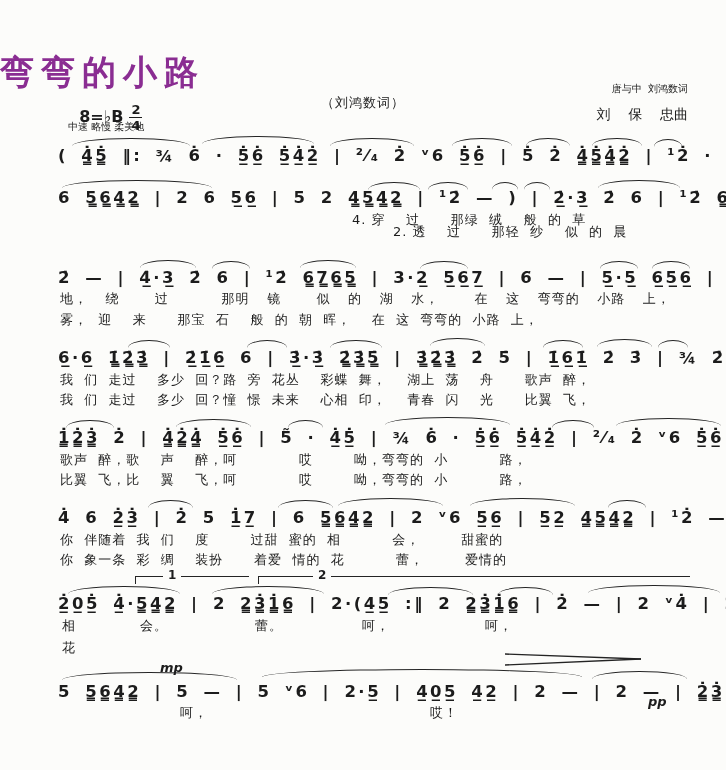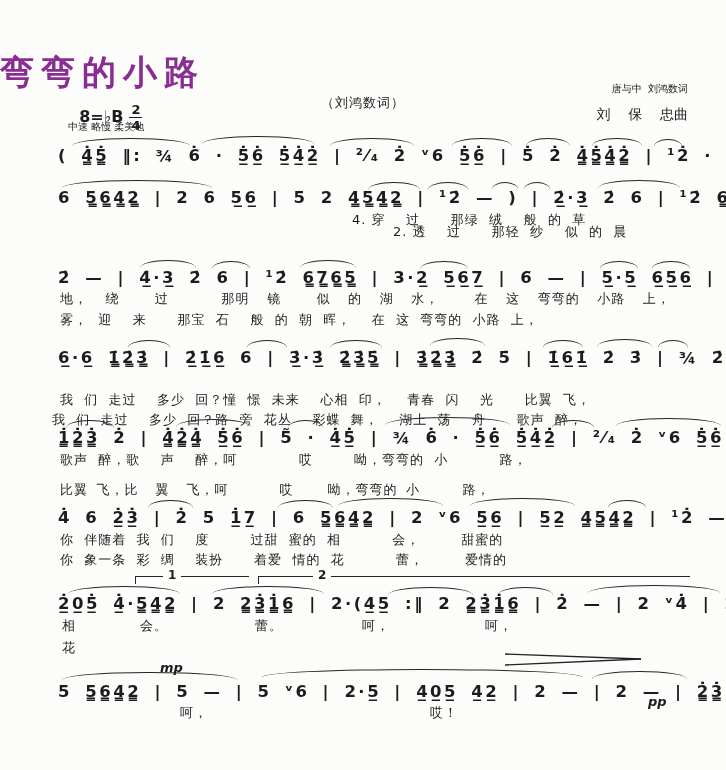--- a/index.html
+++ b/index.html
@@ -85,32 +85,32 @@
 <div class="abs lyric" style="left:60px;top:312px;">雾，  迎    来      那宝  石    般  的  朝  晖，    在  这  弯弯的  小路  上，</div>
 
 <div class="abs notation" style="top:348px;">6̲·6̲ 1̳̇2̳̇3̳̇ | 2̲̇1̲̇6̲ 6 | 3̲̇·3̲̇ 2̳̇3̳̇5̳̇ | 3̳̇2̳̇3̳̇ 2̇ 5̇ | 1̲̇6̲1̲̇ 2̇ 3̇ | ¾ 2̇ · 3̇ | 5̲6̲7̲ 6 |</div>
 <div class="slur" style="left:128px;top:340px;width:42px;"></div>
 <div class="slur" style="left:247px;top:340px;width:40px;"></div>
 <div class="slur" style="left:330px;top:340px;width:52px;"></div>
 <div class="slur" style="left:430px;top:338px;width:55px;"></div>
 <div class="slur" style="left:543px;top:340px;width:40px;"></div>
 <div class="slur" style="left:597px;top:339px;width:55px;"></div>
 <div class="slur" style="left:658px;top:340px;width:30px;"></div>
-<div class="abs lyric" style="left:52px;top:372px;margin-top:40px;">我  们  走过    多少  回？路  旁  花丛    彩蝶  舞，    湖上  荡    舟      歌声  醉，</div>
+<div class="abs lyric" style="left:60px;top:372px;">我  们  走过    多少  回？路  旁  花丛    彩蝶  舞，    湖上  荡    舟      歌声  醉，</div>
 <div class="abs lyric" style="left:60px;top:392px;">我  们  走过    多少  回？憧  憬  未来    心相  印，    青春  闪    光      比翼  飞，</div>
 
 <div class="abs notation" style="top:428px;">1̳̇2̳̇3̳̇ 2̇ | 4̳̇2̳̇4̳̇ 5̲̇6̲̇ | 5̃ · 4̲̇5̲̇ | ¾ 6̇ · 5̲̇6̲̇ 5̲̇4̲̇2̲̇ | ²⁄₄ 2̇ ᵛ6 5̲̇6̲̇ | 5̲̇2̲̇ 4̳̇5̳̇4̳̇2̳̇ | ¹2̇ — |</div>
 <div class="slur" style="left:66px;top:420px;width:48px;"></div>
 <div class="slur" style="left:176px;top:419px;width:75px;"></div>
 <div class="slur" style="left:288px;top:420px;width:35px;"></div>
 <div class="slur" style="left:385px;top:417px;width:125px;"></div>
 <div class="slur" style="left:552px;top:420px;width:42px;"></div>
 <div class="slur" style="left:616px;top:418px;width:105px;"></div>
 <div class="abs lyric" style="left:60px;top:452px;">歌声  醉，歌    声    醉，呵            哎        呦，弯弯的  小          路，</div>
-<div class="abs lyric" style="left:60px;top:482px;font-family:Liberation Serif, serif;">比翼  飞，比    翼    飞，呵            哎        呦，弯弯的  小          路，</div>
+<div class="abs lyric" style="left:60px;top:472px;">比翼  飞，比    翼    飞，呵            哎        呦，弯弯的  小          路，</div>
 
 <div class="abs notation" style="top:508px;">4̇ 6 2̲̇3̲̇ | 2̇ 5 1̲̇7̲ | 6 5̳6̳4̳2̳ | 2 ᵛ6 5̲6̲ | 5̲2̲ 4̳5̳4̳2̳ | ¹2̇ — | 0 5 6 1̇ |</div>
 <div class="slur" style="left:148px;top:500px;width:45px;"></div>
 <div class="slur" style="left:278px;top:500px;width:55px;"></div>
 <div class="slur" style="left:338px;top:498px;width:105px;"></div>
 <div class="slur" style="left:470px;top:498px;width:105px;"></div>
 <div class="slur" style="left:608px;top:500px;width:38px;"></div>
 <div class="abs lyric" style="left:60px;top:532px;">你  伴随着  我  们    度        过甜  蜜的  相          会，        甜蜜的</div>
 <div class="abs lyric" style="left:60px;top:552px;">你  象一条  彩  绸    装扮      着爱  情的  花          蕾，        爱情的</div>
 

